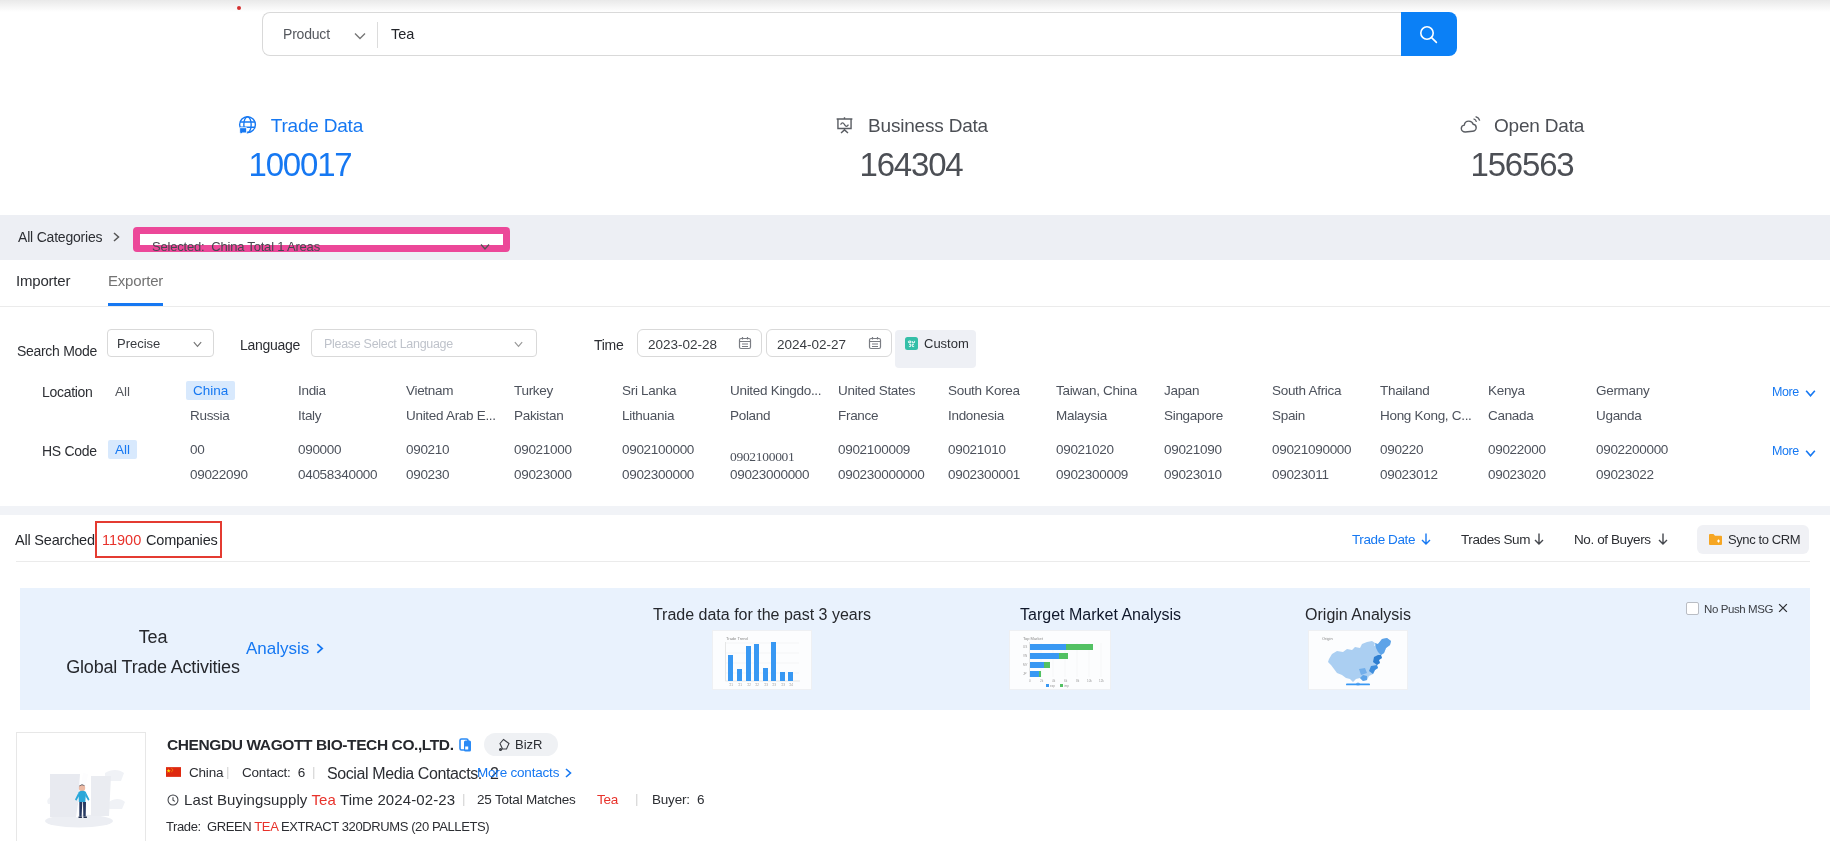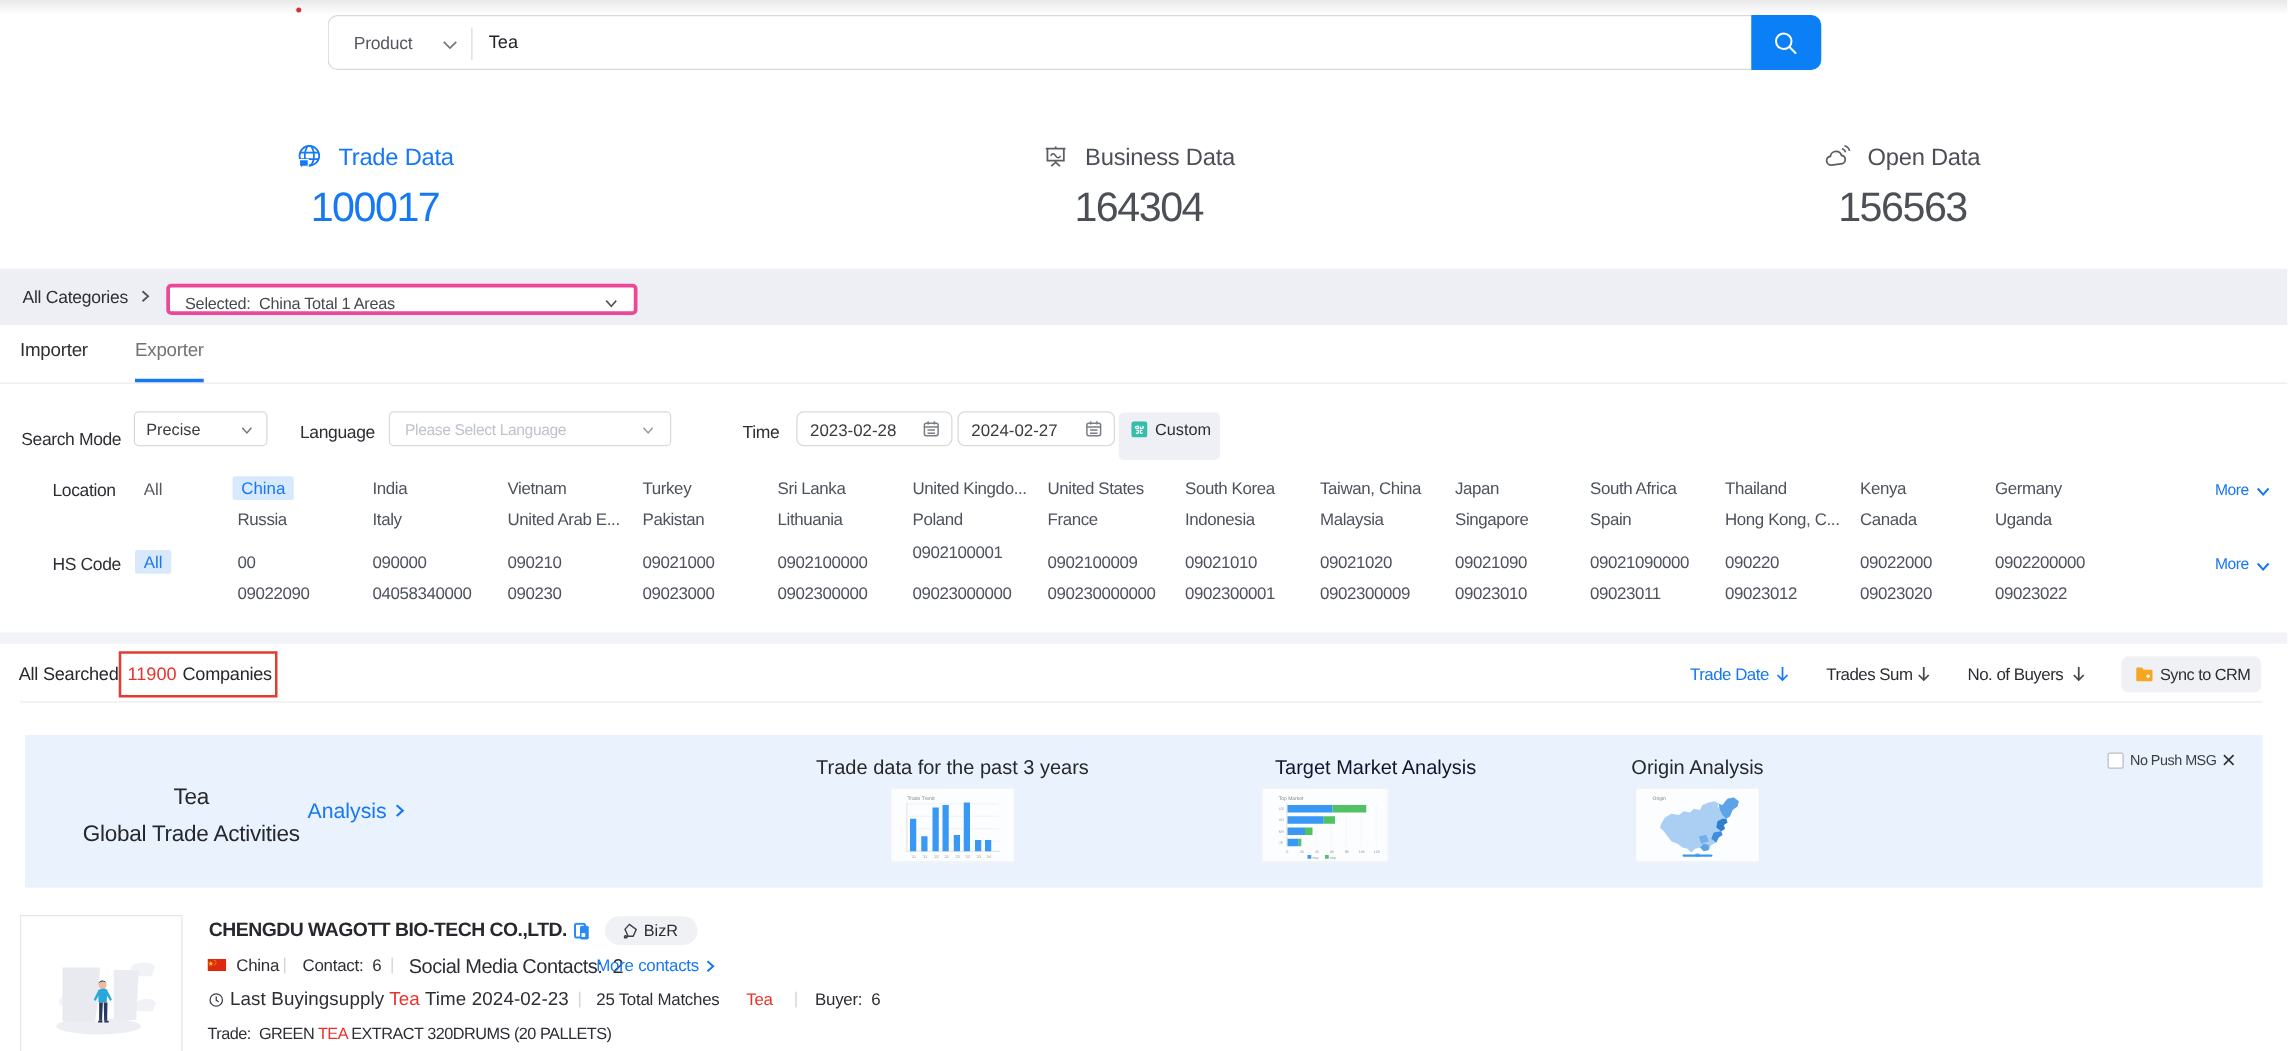--- a/index.html
+++ b/index.html
@@ -64,21 +64,21 @@
     <span>Open Data</span>
   </div>
   <div style="font-size:33px;letter-spacing:-1.2px;color:#4c4f55;margin-top:9px;">156563</div>
 </div>
 
 <div class="abs" style="left:0;top:215px;width:1830px;height:45px;background:#edeff4;">
   <span class="abs" style="left:18px;top:14px;font-size:14px;letter-spacing:-0.2px;color:#2c2e33;">All Categories</span>
   <svg class="abs" style="left:110px;top:16px;" width="12" height="12" viewBox="0 0 12 12">
       <path d="M4 2 L8.5 6 L4 10" fill="none" stroke="#555" stroke-width="1.5"></path>
     </svg>
-  <div class="abs" style="left:133px;top:12px;width:377px;height:25px;background:#fff;border:3px solid #ec4899;border-radius:4px;">
+  <div class="abs" style="left:133px;top:12px;width:377px;height:25px;background:#fff;border:7px solid #ec4899;border-radius:4px;">
     <span class="abs" style="left:12px;top:5px;font-size:13px;letter-spacing:-0.2px;color:#46494f;">Selected:&nbsp; China Total 1 Areas</span>
     <svg class="abs" style="right:12px;top:7px;" width="12" height="12" viewBox="0 0 12 12">
         <path d="M2 3.5 L6 8 L10 3.5" fill="none" stroke="#555" stroke-width="1.3"></path>
       </svg>
   </div>
 </div>
 
 <span class="abs" style="left:16px;top:272px;font-size:15px;letter-spacing:-0.2px;color:#2c2e33;">Importer</span>
 <span class="abs" style="left:108px;top:272px;font-size:15px;letter-spacing:-0.2px;color:#737373;">Exporter</span>
 <div class="abs" style="left:108px;top:303px;width:55px;height:3px;background:#1678f2;"></div>
@@ -161,21 +161,21 @@
   </svg>
 
 <span class="abs" style="left:42px;top:443px;font-size:14px;letter-spacing:-0.3px;color:#2c2e33;">HS Code</span>
 <div class="abs" style="left:108px;top:440px;padding:2px 7px;background:#d8e9fd;border-radius:2px;font-size:13.5px;color:#1678f2;">All</div>
 <div>
     <span class="abs ritem" style="left:190px;top:442px;">00</span>
     <span class="abs ritem" style="left:298px;top:442px;">090000</span>
     <span class="abs ritem" style="left:406px;top:442px;">090210</span>
     <span class="abs ritem" style="left:514px;top:442px;">09021000</span>
     <span class="abs ritem" style="left:622px;top:442px;">0902100000</span>
-    <span class="abs ritem" style="left:730px;top:434px;">0902100001</span>
+    <span class="abs ritem" style="left:730px;top:449px;font-family:Liberation Serif, serif;">0902100001</span>
     <span class="abs ritem" style="left:838px;top:442px;">0902100009</span>
     <span class="abs ritem" style="left:948px;top:442px;">09021010</span>
     <span class="abs ritem" style="left:1056px;top:442px;">09021020</span>
     <span class="abs ritem" style="left:1164px;top:442px;">09021090</span>
     <span class="abs ritem" style="left:1272px;top:442px;">09021090000</span>
     <span class="abs ritem" style="left:1380px;top:442px;">090220</span>
     <span class="abs ritem" style="left:1488px;top:442px;">09022000</span>
     <span class="abs ritem" style="left:1596px;top:442px;">0902200000</span>
   </div>
 <div>

